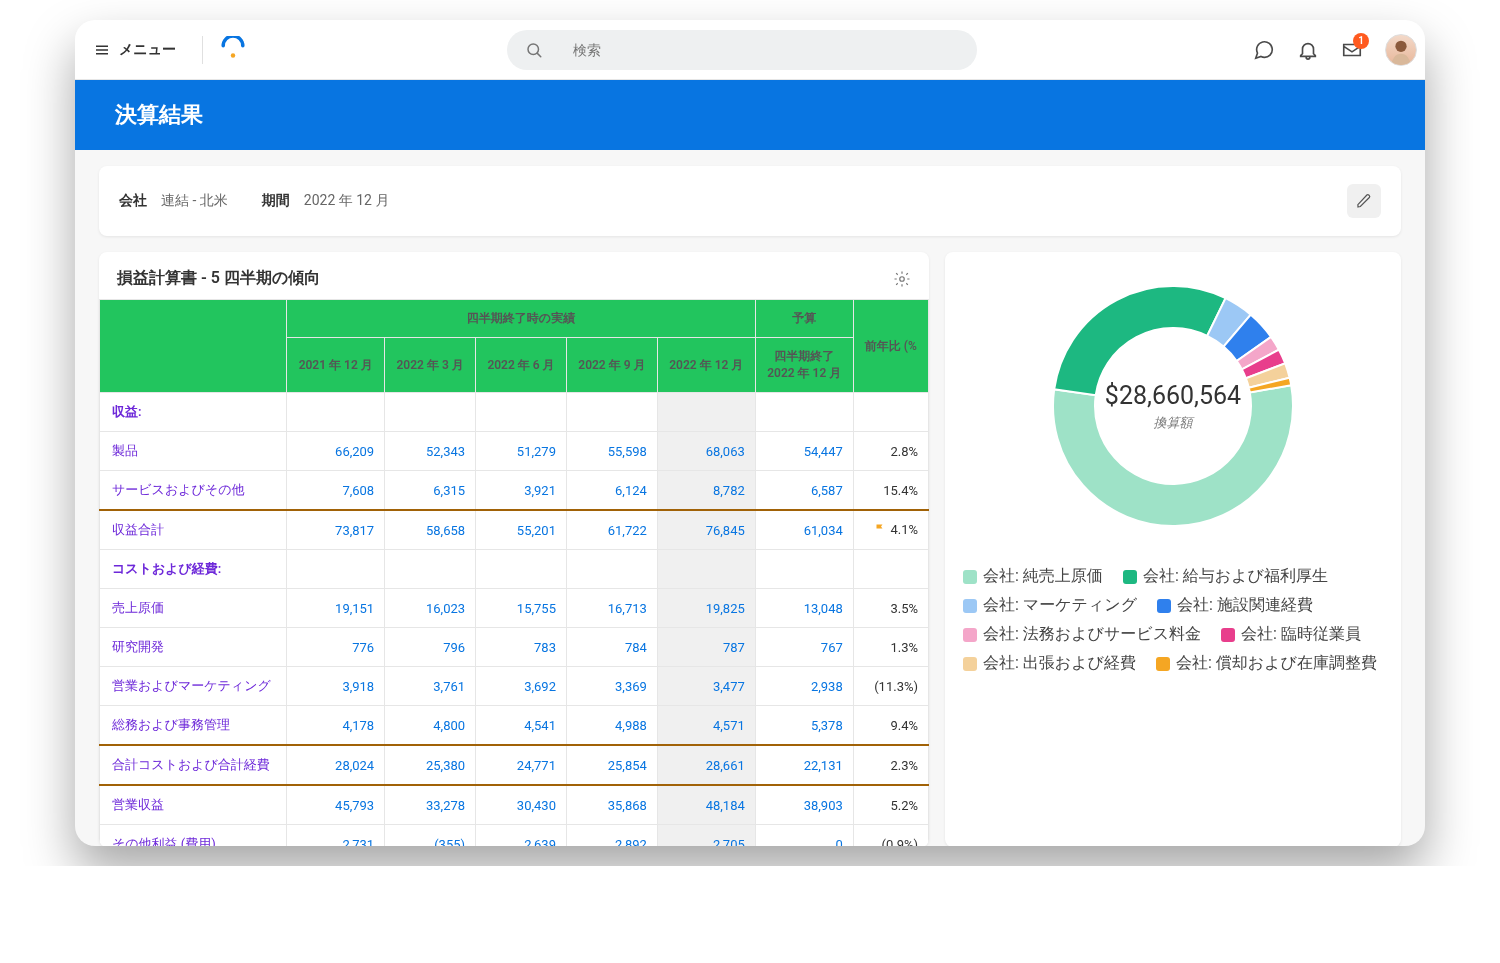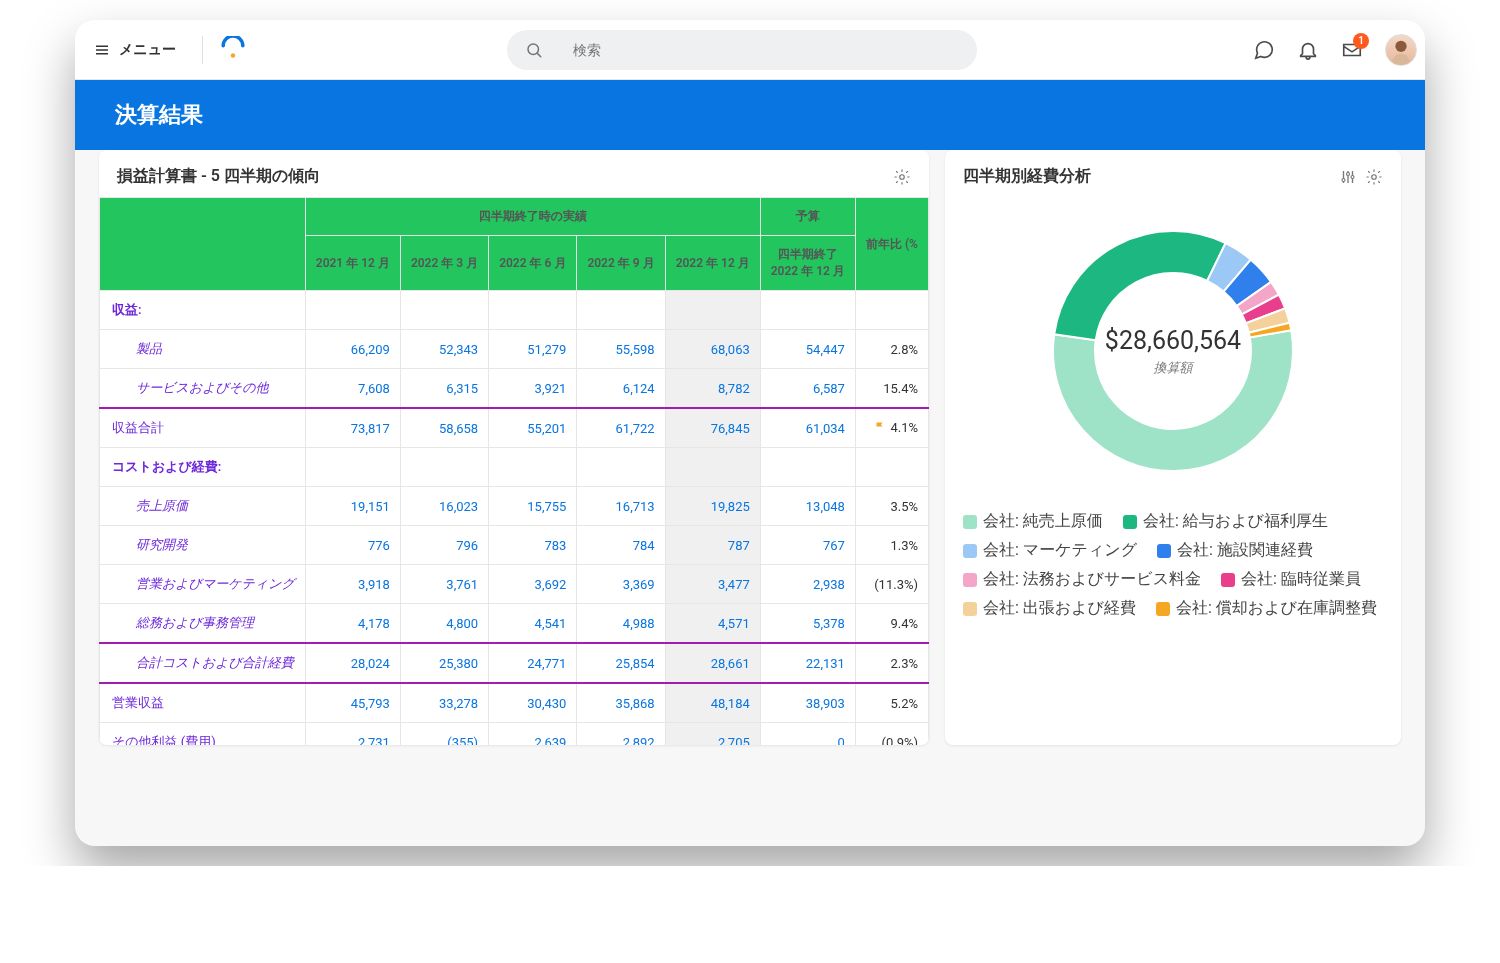--- a/index.html
+++ b/index.html
@@ -40,25 +40,25 @@
   .panel-actions { margin-left: auto; display: flex; gap: 8px; color: #777; }
   .pa-ico { width: 18px; height: 18px; cursor: pointer; }
   
   
   .tbl-wrap { overflow: auto; flex: 1; }
   table { border-collapse: collapse; width: 100%; font-size: 13px; }
   th, td { border: 1px solid #e6e6e6; padding: 10px 10px; text-align: right; white-space: nowrap; }
   th { background: #22c55e; font-weight: 600; color: #555; text-align: center; font-size: 12px; }
   th.group { text-align: center; }
   td.label { text-align: left; padding-left: 12px; color: #6d28d9; }
-  td.label.sub { padding-left: 36px; font-style: italic; }
+  td.label.sub { padding-left: 12px; }
   td.val { color: #0875e1; }
   td.pct { color: #333; }
   tr.section td.label { font-weight: 600; }
-  tr.total td { border-top: 2px solid #a21caf; }
+  tr.total td { border-top: 2px solid #a16207; }
   tr.total td.val { color: #0875e1; font-weight: 400; }
   .hl { background: #f0f0f0; }
   .flag { color: #f5a623; margin-right: 4px; display: inline-block; vertical-align: middle; }
   
   
   .donut-wrap { display: flex; flex-direction: column; align-items: center; padding: 14px 10px; }
   .donut { width: 280px; height: 280px; position: relative; }
   .donut-center { position: absolute; inset: 0; display: flex; flex-direction: column; align-items: center; justify-content: center; }
   .dc-val { font-size: 25px; font-weight: 400; color: #333; }
   .dc-lbl { font-size: 13px; color: #777; margin-top: 4px; font-style: italic; }
@@ -109,20 +109,31 @@
             <circle cx="16" cy="12" r="6" fill="#8b5a3c"></circle>
             <path d="M6 32 a10 12 0 0 1 20 0" fill="#d9b89a"></path>
             <rect x="0" y="0" width="32" height="32" fill="#f3e6dd" opacity="0"></rect>
           </svg>
       </div>
     </div>
   </div>
 
   <div class="page-header">決算結果</div>
 
+  <div class="filter-bar">
+    <span class="fb-label">会社</span>
+    <span class="fb-val">連結 - 北米</span>
+    <span class="fb-label">期間</span>
+    <span class="fb-val">2022 年 12 月</span>
+    <div class="fb-edit">
+      <svg width="16" height="16" viewBox="0 0 24 24">
+          <path d="M3 21l3.5-.8L20 6.7a2 2 0 0 0 0-2.8l-.9-.9a2 2 0 0 0-2.8 0L2.8 17.5 3 21z" fill="none" stroke="currentColor" stroke-width="1.8"></path>
+        </svg>
+    </div>
+  </div>
 
   <div class="content">
 
     <div class="panel panel-left">
       <div class="panel-head">
         <div class="panel-title">損益計算書 - 5 四半期の傾向</div>
         <div class="panel-actions">
           <svg class="pa-ico" viewBox="0 0 24 24">
               <circle cx="12" cy="12" r="3" fill="none" stroke="currentColor" stroke-width="1.6"></circle>
               <path d="M12 2v3M12 19v3M4.2 4.2l2.1 2.1M17.7 17.7l2.1 2.1M2 12h3M19 12h3M4.2 19.8l2.1-2.1M17.7 6.3l2.1-2.1" stroke="currentColor" stroke-width="1.6"></path>
@@ -271,35 +282,20 @@
                 <td class="hl val">2,705</td>
                 <td class="val">0</td>
                 <td class="pct">(0.9%)</td>
               </tr>
             </tbody>
         </table>
       </div>
     </div>
 
     <div class="panel panel-right">
-      <div class="panel-head">
-        <div class="panel-title">四半期別経費分析</div>
-        <div class="panel-actions">
-          <svg class="pa-ico" viewBox="0 0 24 24">
-              <path d="M6 4v10M6 18v2M12 4v2M12 10v10M18 4v6M18 14v6" stroke="currentColor" stroke-width="1.8" fill="none"></path>
-              <circle cx="6" cy="16" r="2" fill="none" stroke="currentColor" stroke-width="1.6"></circle>
-              <circle cx="12" cy="8" r="2" fill="none" stroke="currentColor" stroke-width="1.6"></circle>
-              <circle cx="18" cy="12" r="2" fill="none" stroke="currentColor" stroke-width="1.6"></circle>
-            </svg>
-          <svg class="pa-ico" viewBox="0 0 24 24">
-              <circle cx="12" cy="12" r="3" fill="none" stroke="currentColor" stroke-width="1.6"></circle>
-              <path d="M12 2v3M12 19v3M4.2 4.2l2.1 2.1M17.7 17.7l2.1 2.1M2 12h3M19 12h3M4.2 19.8l2.1-2.1M17.7 6.3l2.1-2.1" stroke="currentColor" stroke-width="1.6"></path>
-            </svg>
-        </div>
-      </div>
       <div class="donut-wrap">
         <div class="donut">
           <svg id="donut-svg" width="280" height="280" viewBox="0 0 280 280">
               <path d="M258.176930361465 119.16221867996836 A120 120 0 1 1 21.167831751011576 123.29922788479215 L62.75909063815752 129.1444981251149 A78 78 0 1 0 216.81500473495223 126.45544214197943 Z" fill="#9ee2c7" stroke="#fff" stroke-width="2"></path>
               <path d="M21.167831751011576 123.29922788479215 A120 120 0 0 1 192.6045376146893 32.14471444409996 L174.19294944954805 69.89406438866497 A78 78 0 0 0 62.75909063815752 129.1444981251149 Z" fill="#1db881" stroke="#fff" stroke-width="2"></path>
               <path d="M192.6045376146893 32.14471444409996 A120 120 0 0 1 217.77438812757566 48.615403095591546 L190.55335228292418 80.6000120121345 A78 78 0 0 0 174.19294944954805 69.89406438866497 Z" fill="#9cc8f5" stroke="#fff" stroke-width="2"></path>
               <path d="M217.77438812757566 48.615403095591546 A120 120 0 0 1 238.05738780021534 70.8281220596247 L203.73730207013998 95.03827933875606 A78 78 0 0 0 190.55335228292418 80.6000120121345 Z" fill="#2f80ed" stroke="#fff" stroke-width="2"></path>
               <path d="M238.05738780021534 70.8281220596247 A120 120 0 0 1 245.9537111430712 83.663412465693 L208.86991224299626 103.38121810270046 A78 78 0 0 0 203.73730207013998 95.03827933875606 Z" fill="#f4a6c9" stroke="#fff" stroke-width="2"></path>
               <path d="M245.9537111430712 83.663412465693 A120 120 0 0 1 252.1790811675217 97.38716451102347 L212.9164027588891 112.30165693216526 A78 78 0 0 0 208.86991224299626 103.38121810270046 Z" fill="#e83e8c" stroke="#fff" stroke-width="2"></path>
               <path d="M252.1790811675217 97.38716451102347 A120 120 0 0 1 256.63532006942546 111.78294642768893 L215.81295804512655 121.6589151779978 A78 78 0 0 0 212.9164027588891 112.30165693216526 Z" fill="#f4d19b" stroke="#fff" stroke-width="2"></path>

